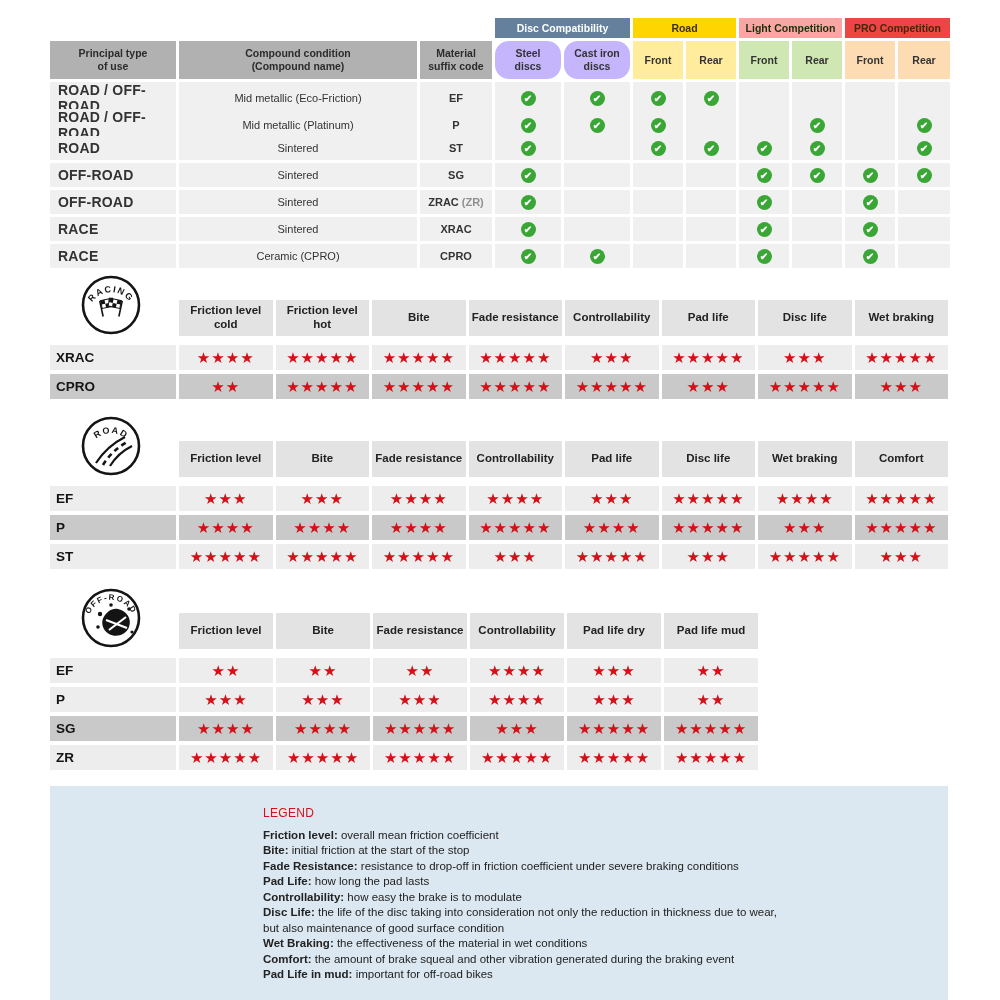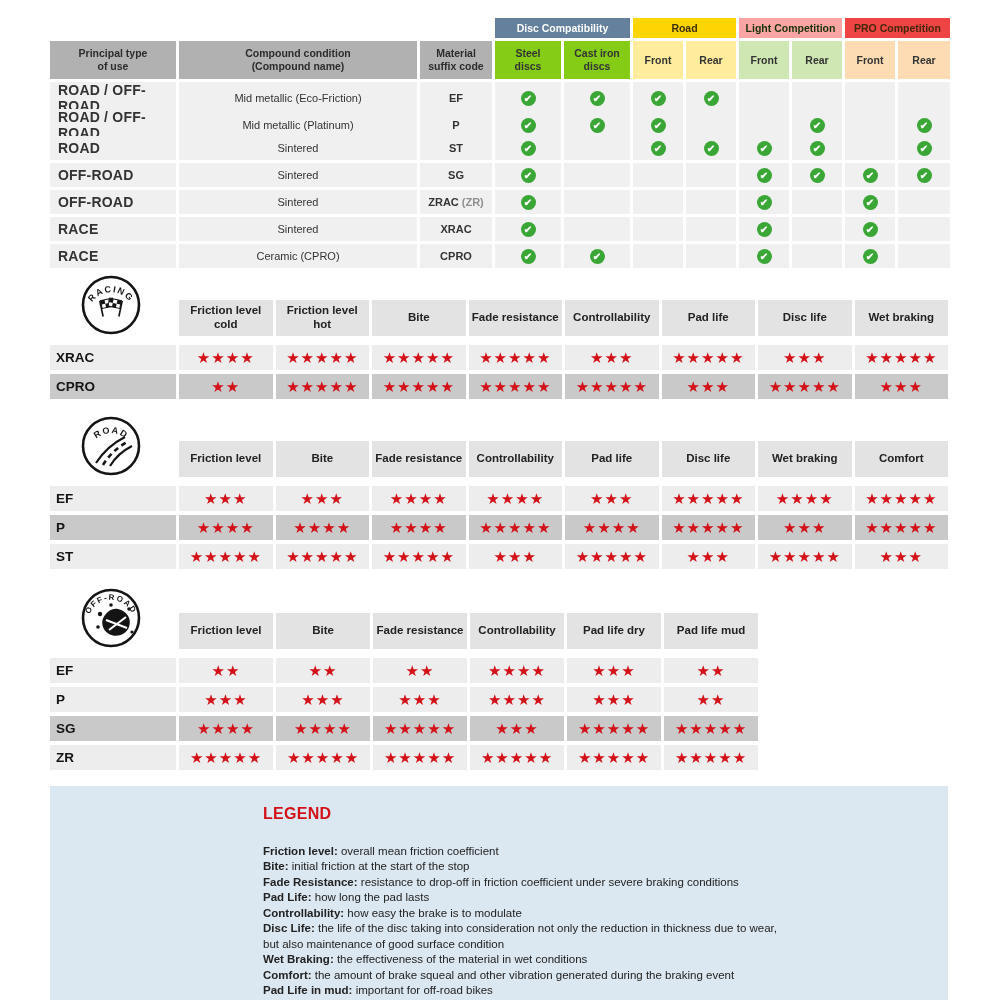--- a/index.html
+++ b/index.html
@@ -11,21 +11,21 @@
   .gspacer{background:transparent;}
   .ghead{display:flex;align-items:center;justify-content:center;font-size:10.5px;font-weight:bold;}
   .ghead.disc{background:#64809c;color:#fff;}
   .ghead.road{background:#ffd500;color:#3a3000;}
   .ghead.light{background:#fca5a5;color:#17320a;}
   .ghead.pro{background:#ef4444;color:#45270a;}
   .head-row,.compat-row{display:grid;grid-template-columns:126px 238px 72px 66px 66px 50px 50px 50px 50px 50px 52px;column-gap:3px;}
   .head-row{height:38px;margin-top:3px;}
   .chead{display:flex;align-items:center;justify-content:center;text-align:center;font-size:10.5px;font-weight:bold;line-height:1.2;padding:2px;white-space:pre-line;}
   .chead.gray{background:#b1b1b1;color:#2c2c2c;}
-  .chead.disc{background:#84cc16;}
+  .chead.disc{background:#c4b5fd;border-radius:14px;}
   .chead.road{background:#ffec9c;}
   .chead.light{background:#cfe7b2;}
   .chead.pro{background:#fddcb4;}
   .compat-row{height:24px;margin-top:3px;}
   .cell{background:#f0f0f0;display:flex;align-items:center;}
   .use-cell{padding-left:8px;font-weight:bold;font-size:14px;letter-spacing:.2px;}
   .tech-cell{justify-content:center;font-size:11px;}
   .code-cell{justify-content:center;font-weight:bold;font-size:11px;}
   .code-sub{color:#8f8f8f;margin-left:3px;}
   .check-cell{justify-content:center;}
@@ -45,21 +45,21 @@
   .rhead-spacer{background:transparent;}
   .rt-data{height:25px;margin-top:4px;}
   .rt-data>div{background:#ededed;}
   .rt-data.dark>div{background:#c9c9c9;}
   .rlabel{display:flex;align-items:center;padding-left:6px;font-weight:bold;font-size:13.5px;color:#141414;}
   .rstars{display:flex;align-items:center;justify-content:center;color:#d21118;font-size:15px;letter-spacing:1px;white-space:nowrap;}
 
   
   .legend{width:898px;background:#dce8f1;margin-top:16px;padding:20px 0 22px 0;}
   .legend-inner{margin-left:213px;font-size:11.5px;line-height:15.5px;color:#222;}
-  .legend-title{color:#d21118;font-weight:bold;font-size:16px;margin-bottom:22px;letter-spacing:.3px;}
+  .legend-title{color:#d21118;font-weight:normal;font-size:12px;margin-bottom:6px;letter-spacing:.3px;}
   .lterm{font-weight:bold;}
   .ldesc{white-space:pre-line;}
 
   
   svg text{font-family:"Liberation Sans",sans-serif;font-weight:bold;fill:#141414;letter-spacing:1.5px;}
 </style>
 </head>
 <body>
 
 <div class="page">

